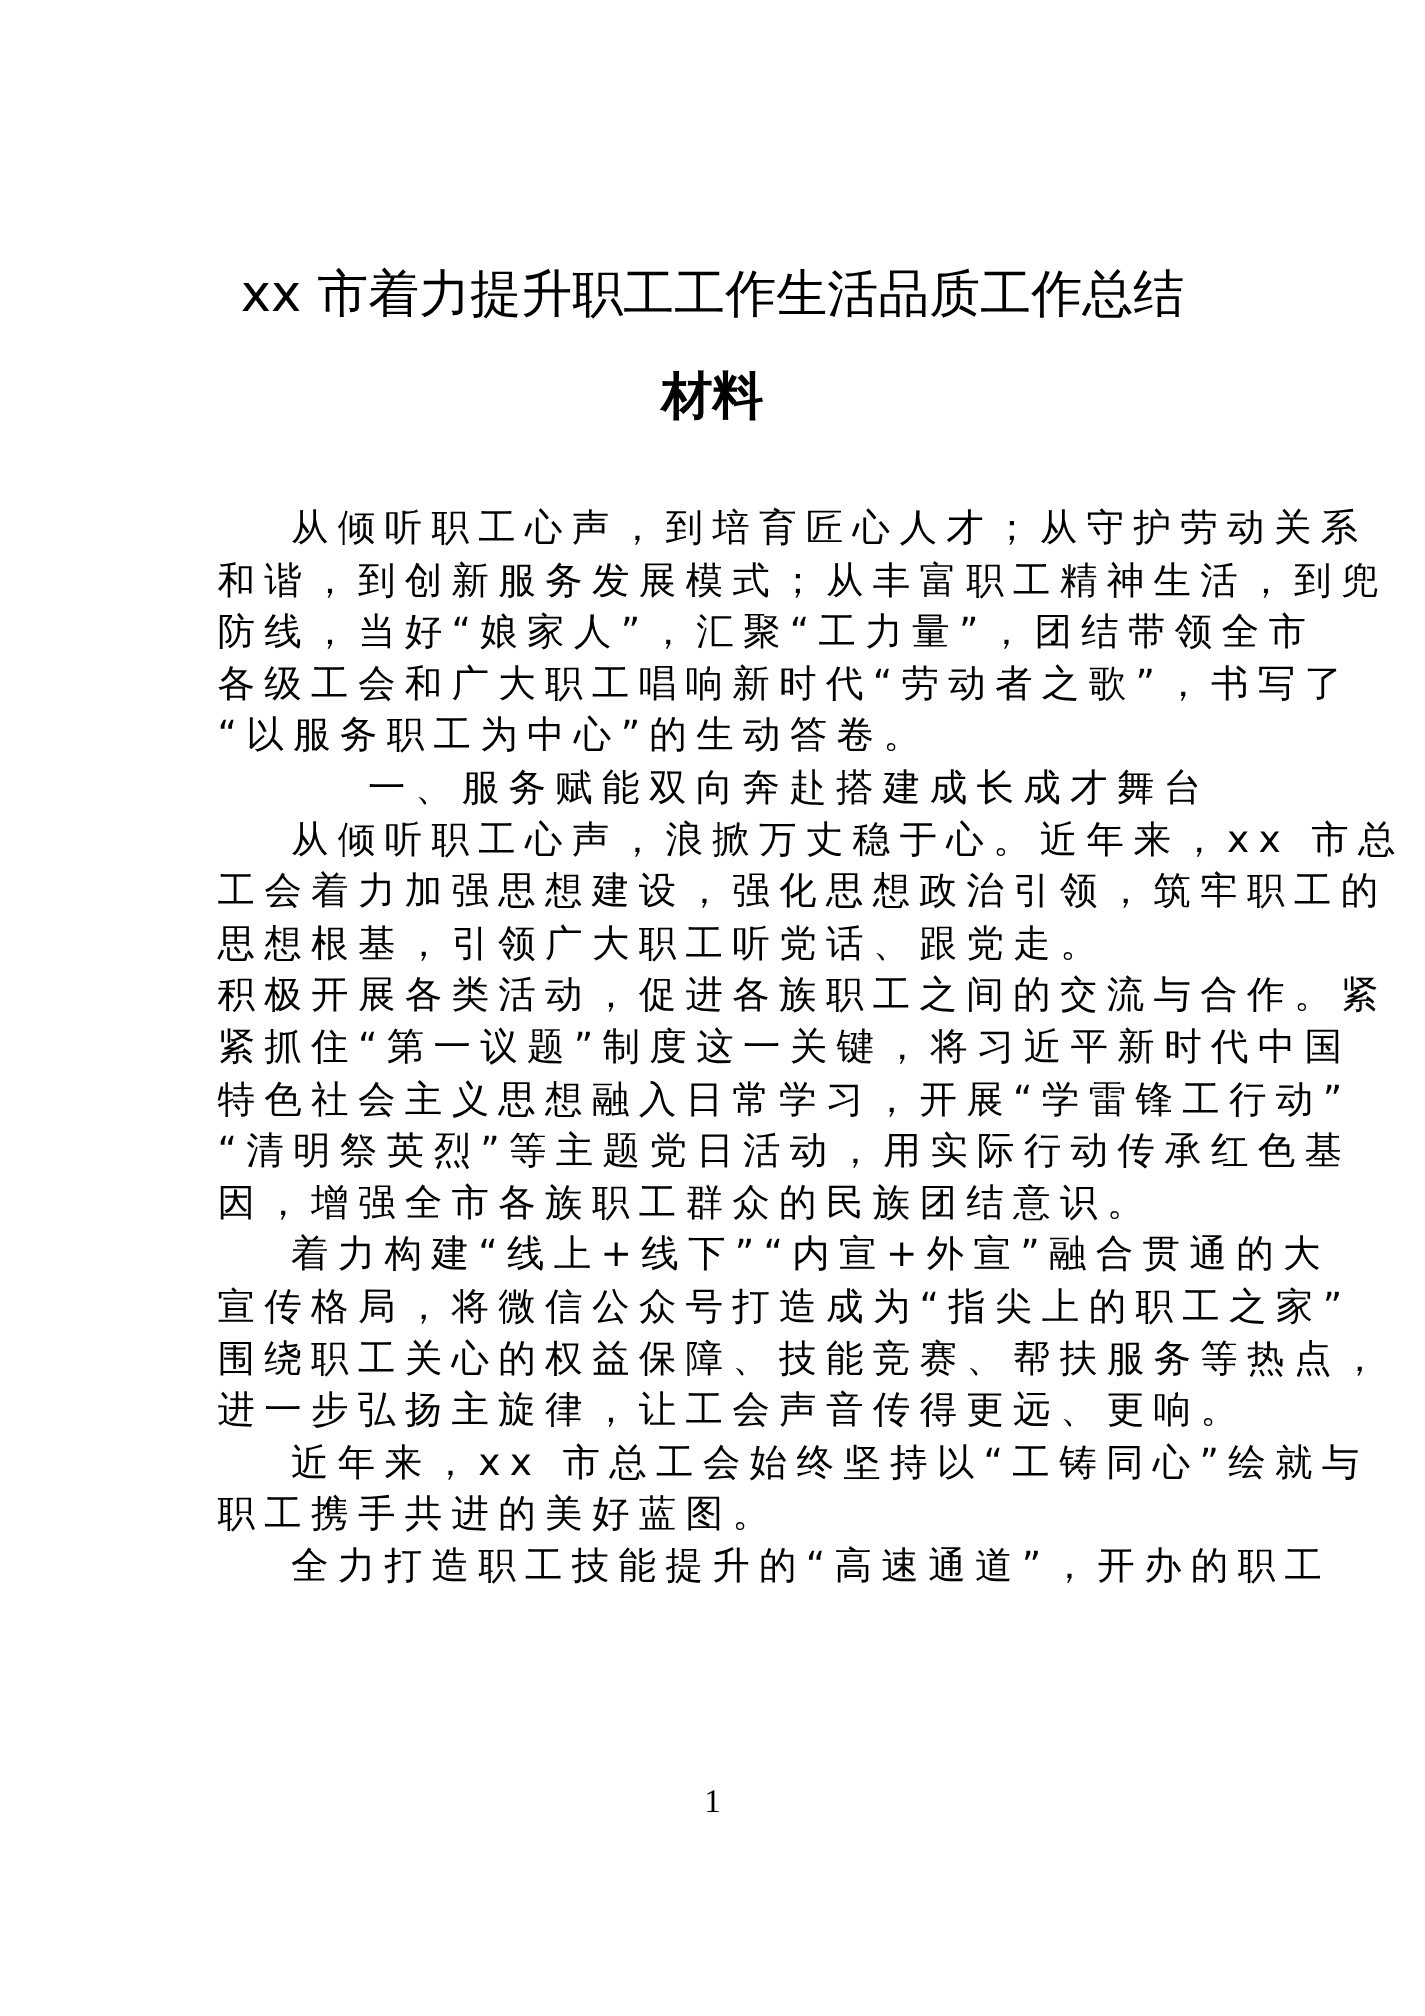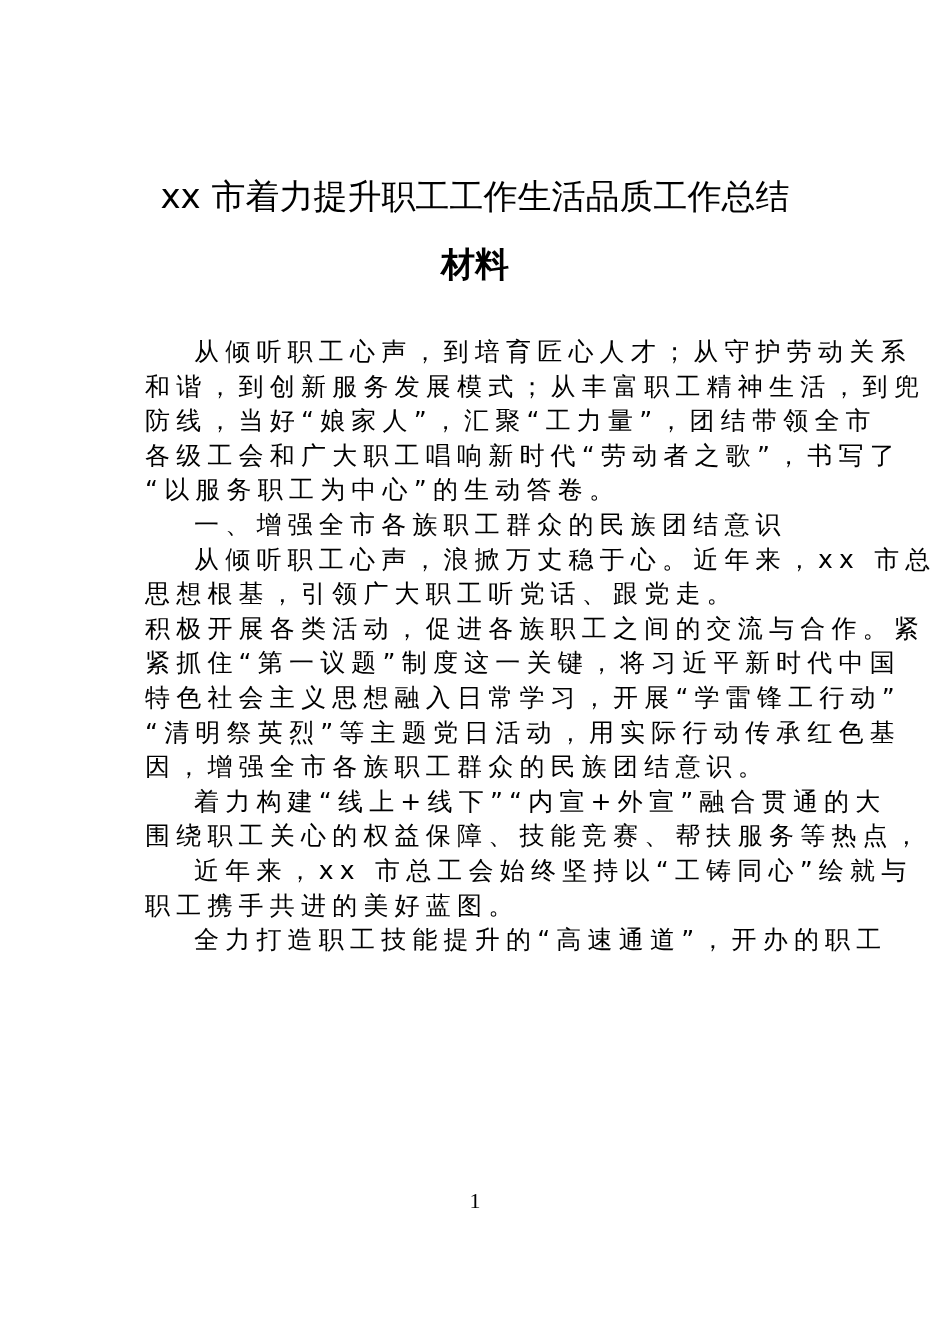--- a/index.html
+++ b/index.html
@@ -6,46 +6,49 @@
   body { width:950px; height:1344px; position:relative; overflow:hidden;
          font-family: "DejaVu Sans", "Liberation Sans", sans-serif; color:#000; }
   .page { position:absolute; left:0; top:0; width:778px; height:1344px; background:#fff; }
   .title { position:absolute; left:0; width:950px; text-align:center;
            font-size:34px; line-height:40px; letter-spacing:0px; }
   .title.l1 { top:176px; }
   .title.l2 { top:244px;font-weight:bold; }
   .body { position:absolute; left:145px; top:335px; width:662px; }
   .line { height:34.6px; line-height:34.6px; font-size:25px; white-space:nowrap;
           letter-spacing:6.2px; }
-  .line.indent { padding-left:49px; }
+  .line.indent { padding-left:49px;text-align:right; }
   .footer { position:absolute; top:1188px; left:0; width:950px; text-align:center;
             font-family:"Liberation Serif", serif; font-size:22px; }
 </style>
 </head>
 <body>
 
 <div class="page">
   <div class="title l1">xx 市着力提升职工工作生活品质工作总结</div>
   <div class="title l2">材料</div>
 
   <div class="body" id="body">
       <div class="line indent">从倾听职工心声，到培育匠心人才；从守护劳动关系</div>
       <div class="line">和谐，到创新服务发展模式；从丰富职工精神生活，到兜</div>
       <div class="line">防线，当好“娘家人”，汇聚“工力量”，团结带领全市</div>
       <div class="line">各级工会和广大职工唱响新时代“劳动者之歌”，书写了</div>
       <div class="line">“以服务职工为中心”的生动答卷。</div>
-      <div class="line indent">一、增强全市各族职工群众的民族团结意识</div>
+      <div class="line indent">一、服务赋能双向奔赴搭建成长成才舞台</div>
       <div class="line indent">从倾听职工心声，浪掀万丈稳于心。近年来，xx 市总</div>
+      <div class="line">工会着力加强思想建设，强化思想政治引领，筑牢职工的</div>
       <div class="line">思想根基，引领广大职工听党话、跟党走。</div>
       <div class="line">积极开展各类活动，促进各族职工之间的交流与合作。紧</div>
       <div class="line">紧抓住“第一议题”制度这一关键，将习近平新时代中国</div>
       <div class="line">特色社会主义思想融入日常学习，开展“学雷锋工行动”</div>
       <div class="line">“清明祭英烈”等主题党日活动，用实际行动传承红色基</div>
       <div class="line">因，增强全市各族职工群众的民族团结意识。</div>
       <div class="line indent">着力构建“线上+线下”“内宣+外宣”融合贯通的大</div>
+      <div class="line">宣传格局，将微信公众号打造成为“指尖上的职工之家”</div>
       <div class="line">围绕职工关心的权益保障、技能竞赛、帮扶服务等热点，</div>
+      <div class="line">进一步弘扬主旋律，让工会声音传得更远、更响。</div>
       <div class="line indent">近年来，xx 市总工会始终坚持以“工铸同心”绘就与</div>
       <div class="line">职工携手共进的美好蓝图。</div>
       <div class="line indent">全力打造职工技能提升的“高速通道”，开办的职工</div>
     </div>
 
   <div class="footer">1</div>
 </div>
 
 </body></html>

